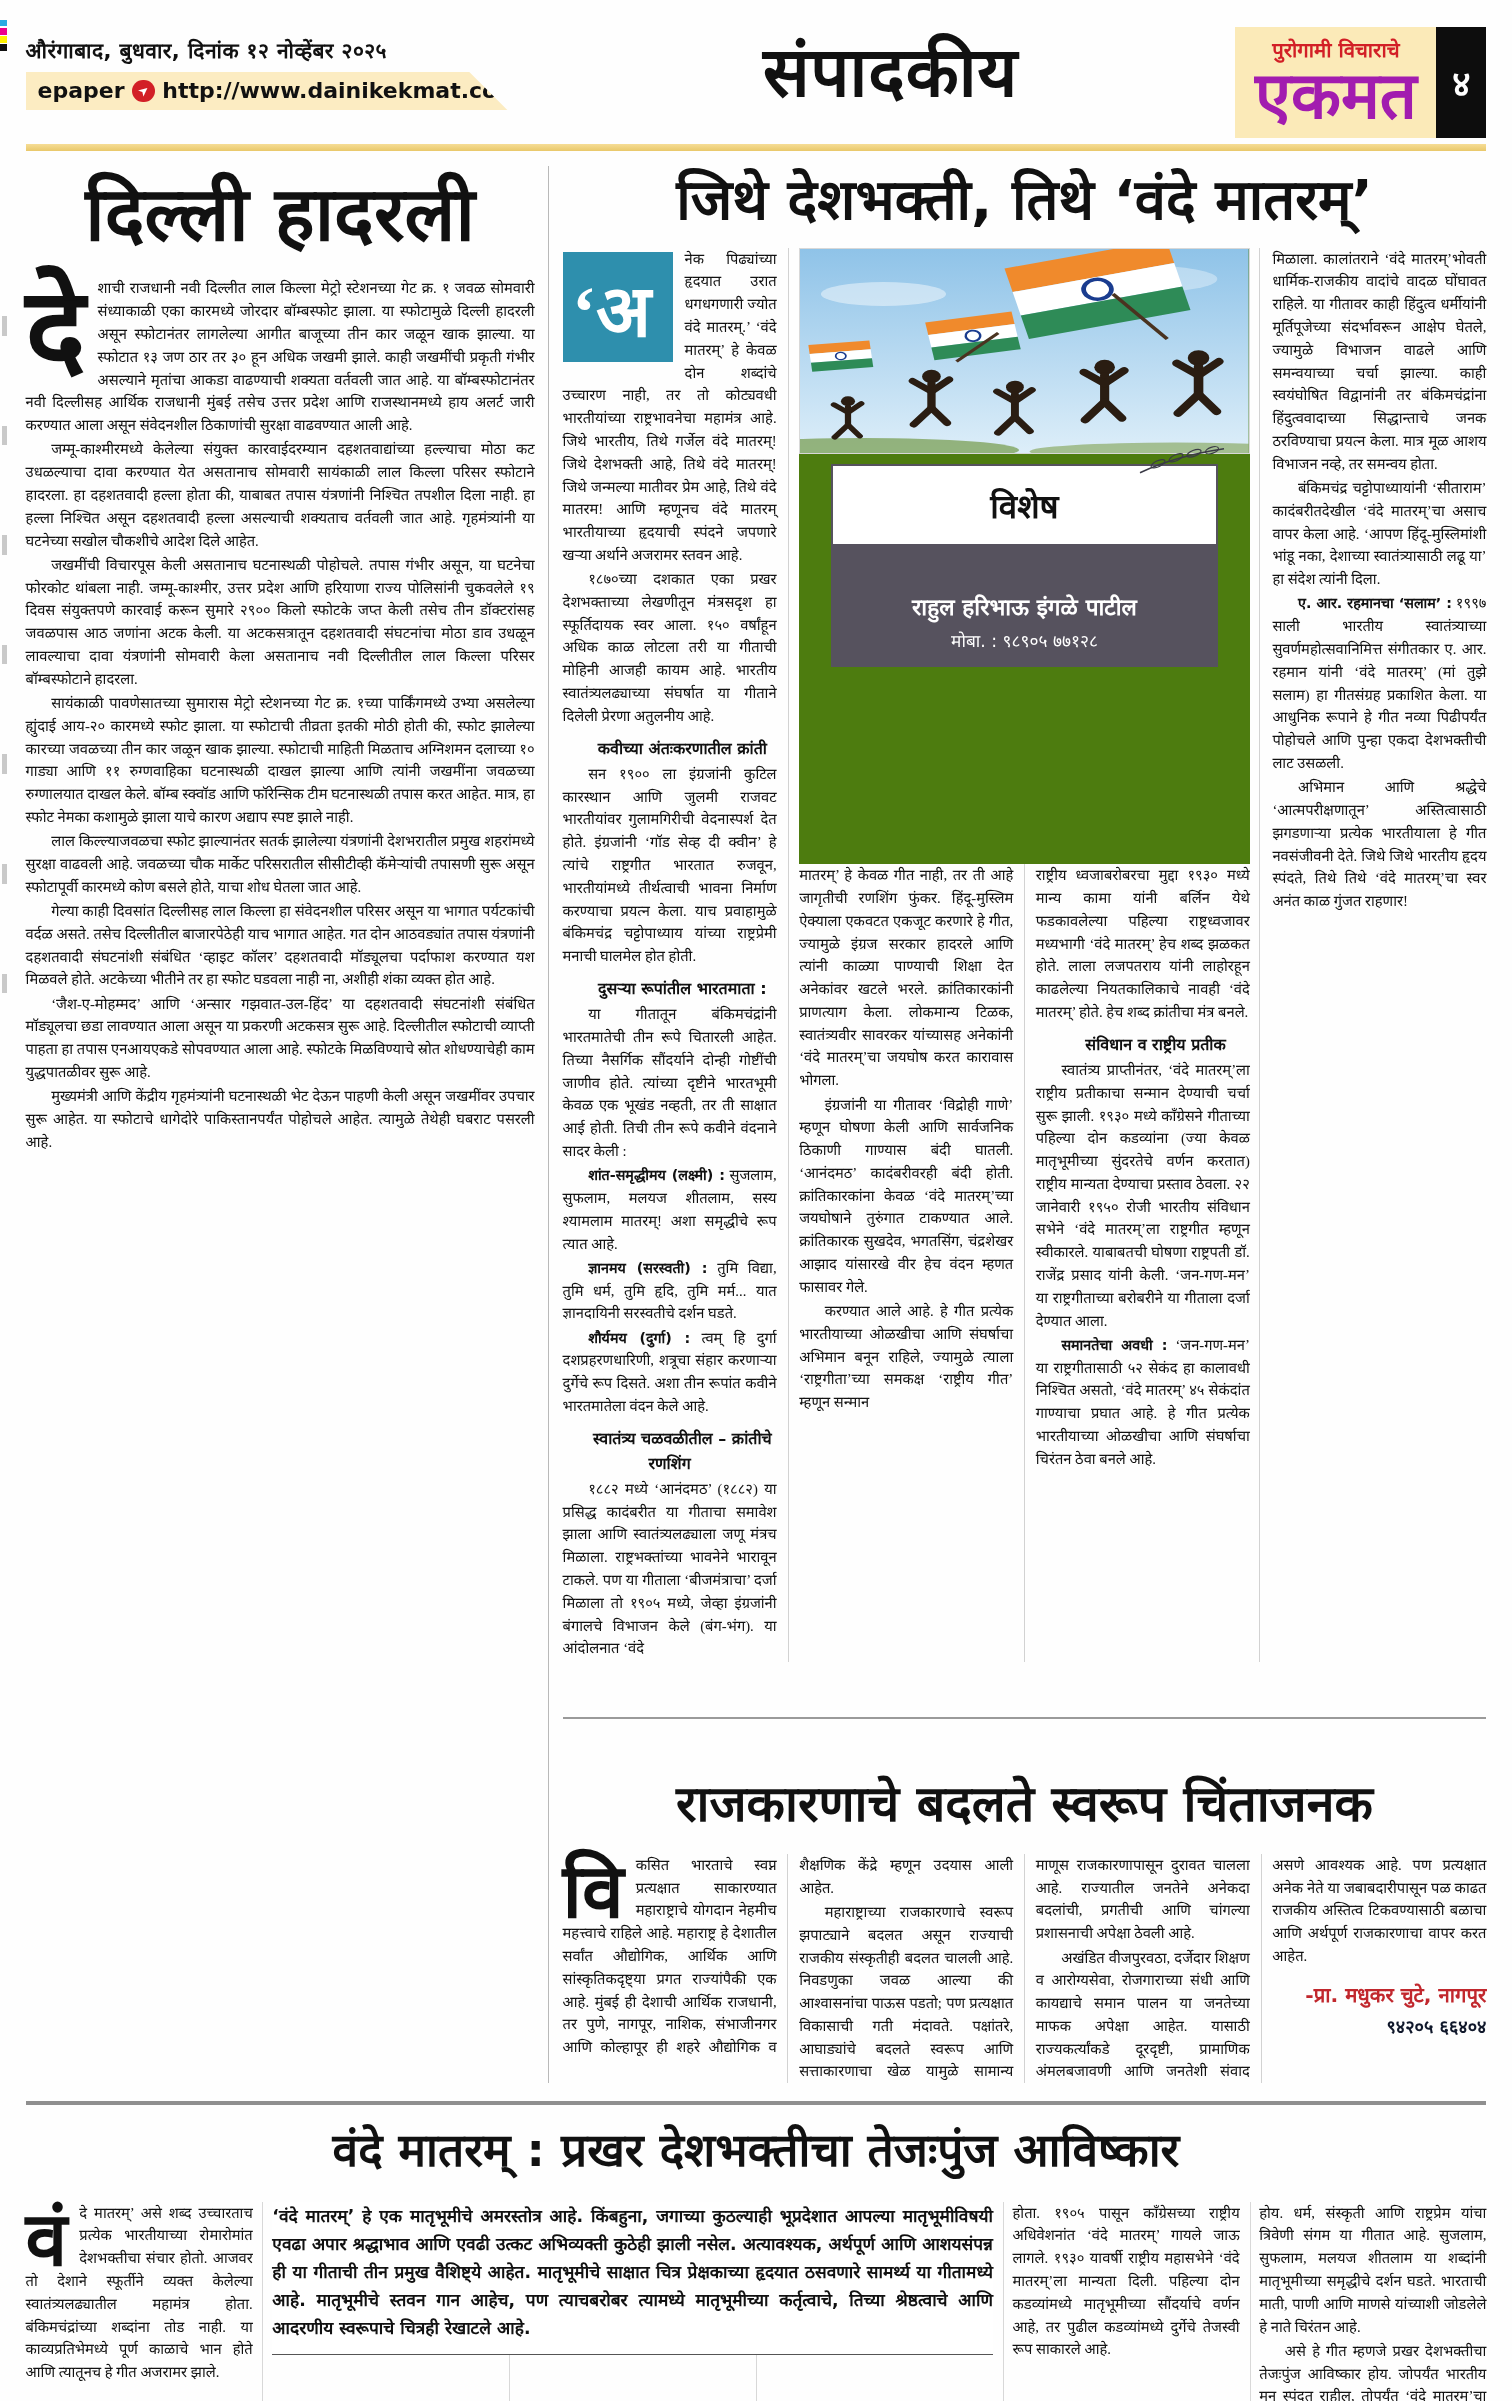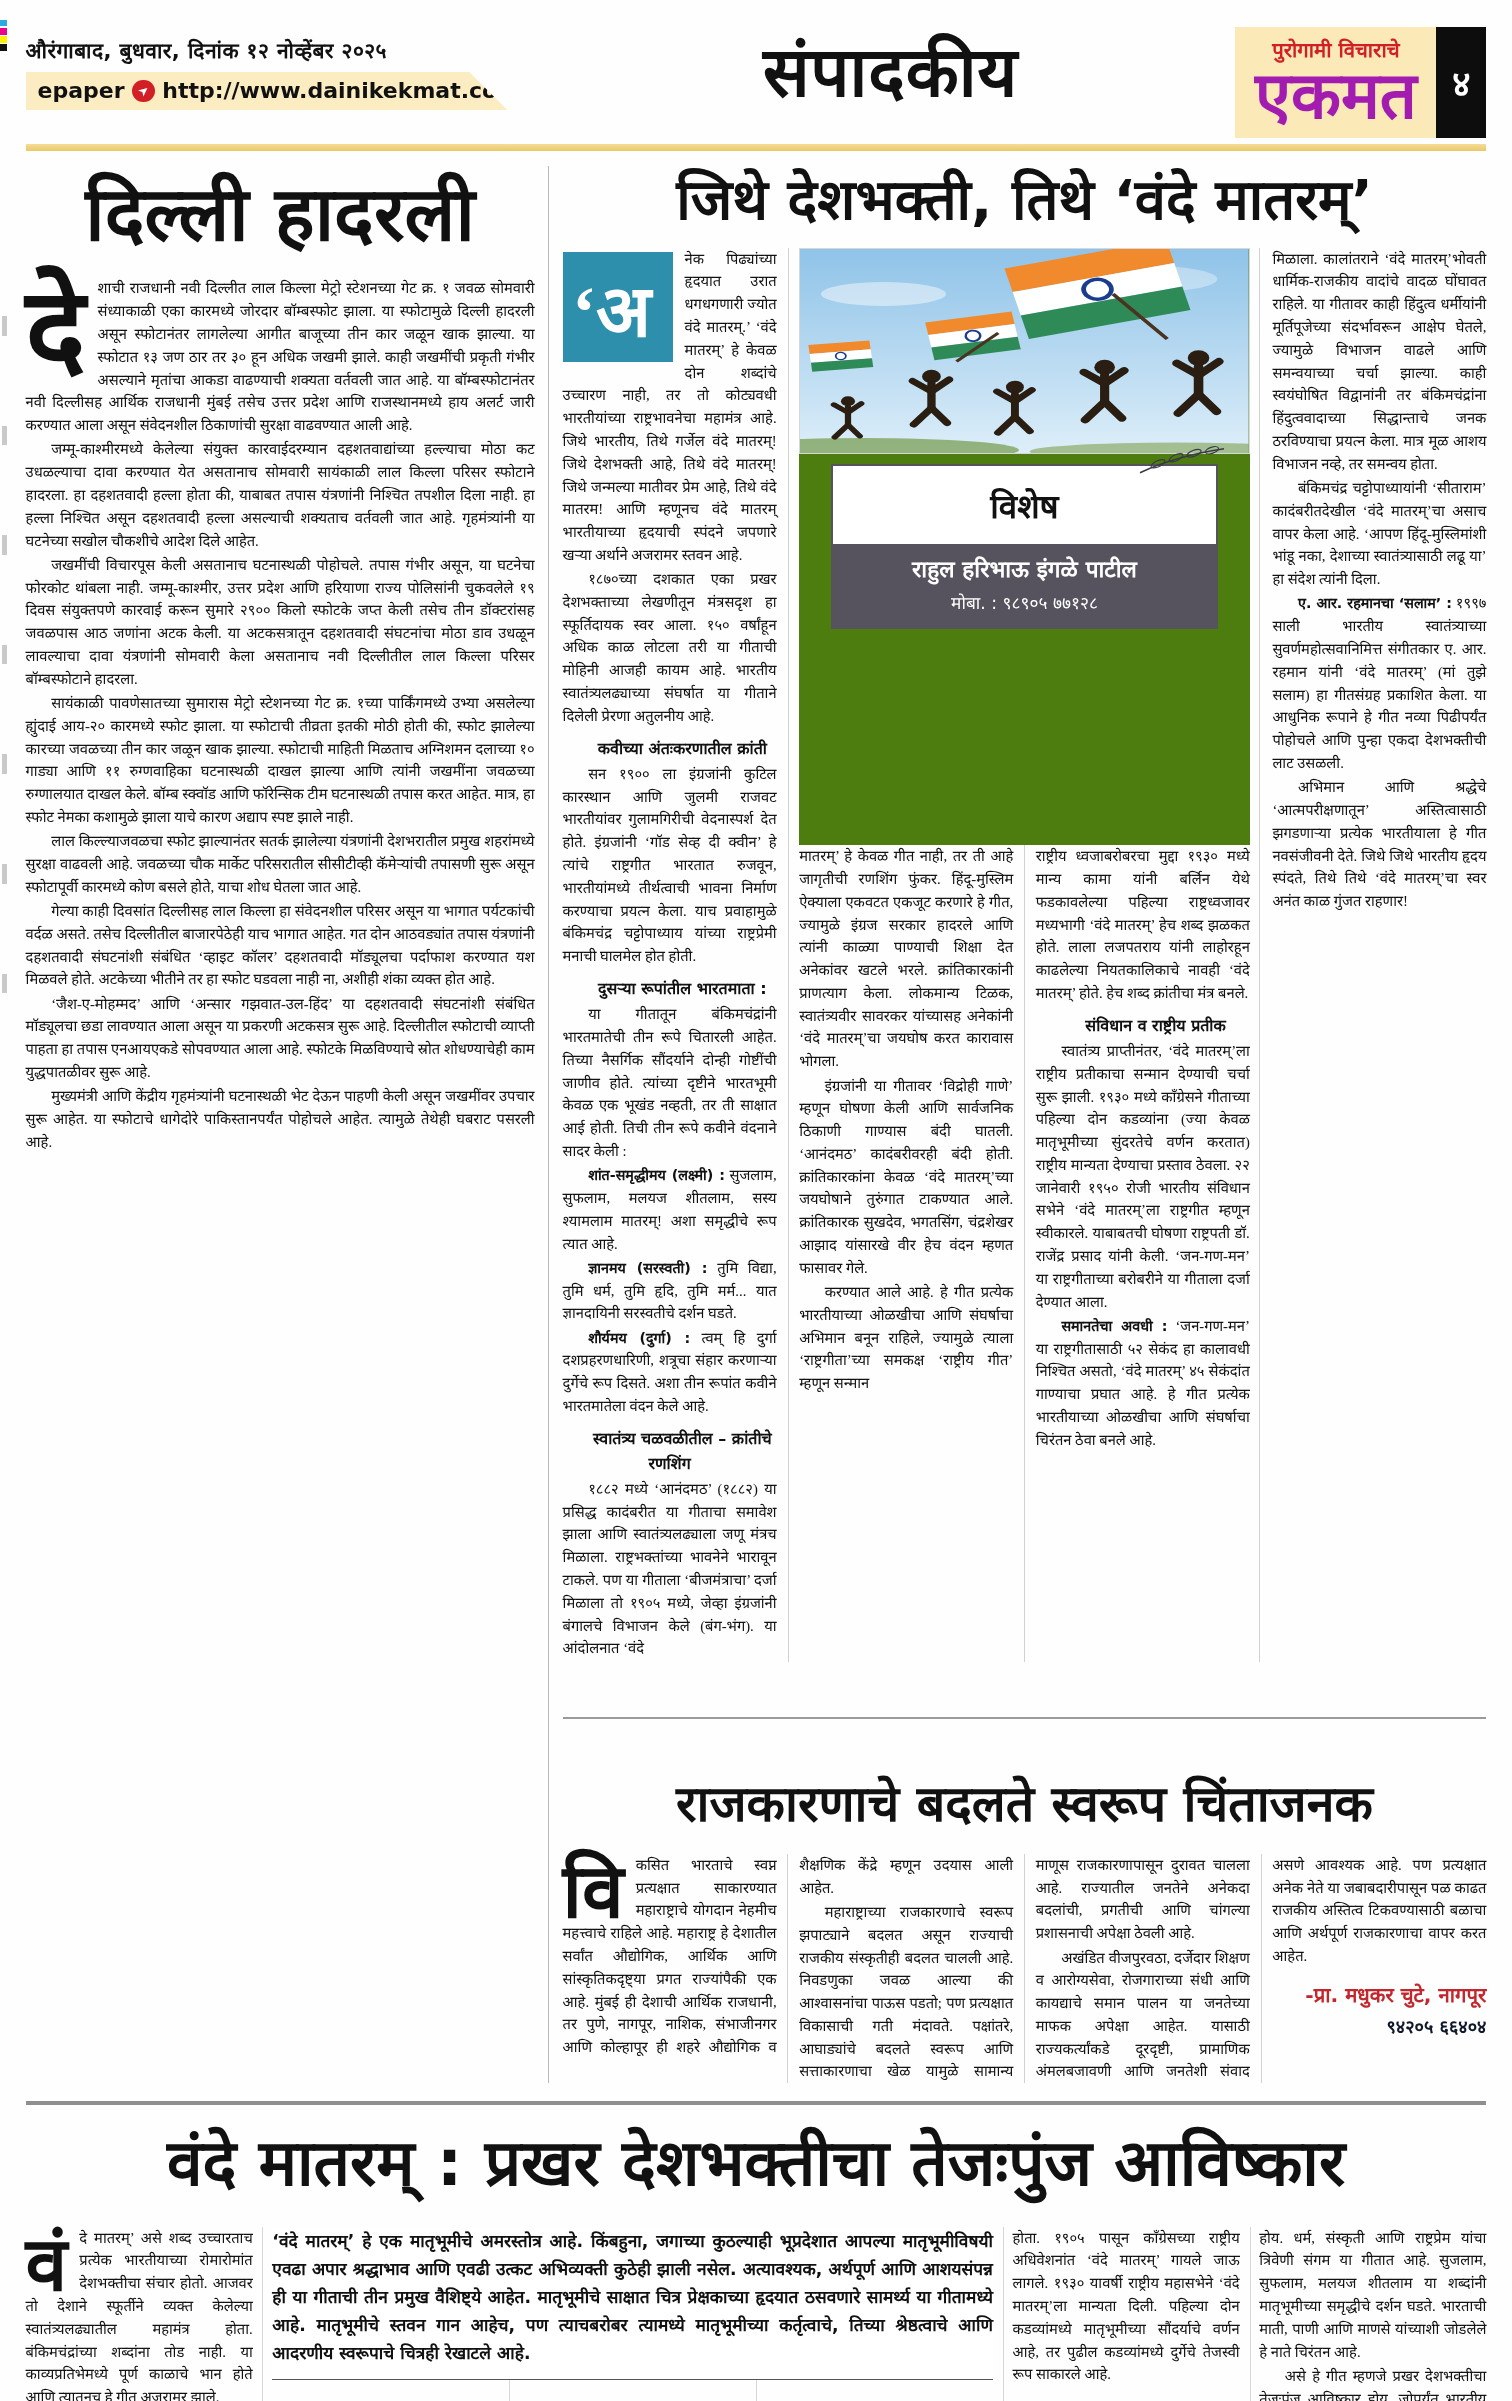--- a/index.html
+++ b/index.html
@@ -68,35 +68,35 @@
   .a2-c3 { grid-column:3; grid-row:2; position:relative; z-index:1; }
   .dc2 { float:left; width:110px; height:110px; background:#2e8fad; color:#fff; font-weight:700;
          font-size:72px; display:flex; align-items:center; justify-content:center; margin:4.5px 12px 3px 0; }
   .photo { height:206px; border:0.8px solid #d8d8d8; }
   .photo svg { width:100%; height:100%; display:block; }
 
   .authorbox { width:86%; margin:10.5px auto 0; border:2.3px solid #56525e; position:relative; background:#fff; }
   .authorbox .branch { position:absolute; top:-25.6px; right:-10.5px; }
   .ab-title { text-align:center; font-family:"DejaVu Sans",sans-serif; font-weight:800; font-size:33px; padding:15px 0 12px; }
   .ab-bar { background:#56525e; color:#fff; text-align:center; padding:7.5px 6px 10.5px; }
-  .ab-name { font-family:"DejaVu Sans",sans-serif; font-weight:800; font-size:22.6px; }
+  .ab-name { font-family:"DejaVu Sans",sans-serif; font-weight:800; font-size:22.6px;margin-top:38px; }
   .ab-phone { font-family:"DejaVu Sans",sans-serif; font-size:17.3px; margin-top:3px; }
 
   .hr-thin { height:2.3px; background:#9a9a9a; margin:21px 0 6px; }
   .hr-thick { height:3.8px; background:#8f8f8f; margin:18px 0 7.5px; }
 
   
   .a3 h1 { font-family:"DejaVu Sans",sans-serif; font-weight:900; font-size:50px; text-align:center; margin:9px 0 18px; }
   .a3-cols { column-count:4; column-gap:22.6px; column-rule:0.8px solid #d2d2d2; }
   .dc3 { font-size:75px; }
   .byline { text-align:right; color:#c1272d; font-family:"DejaVu Sans",sans-serif; font-weight:800; font-size:20.3px; margin-top:12px; text-indent:0; }
   .byphone { text-align:right; color:#0f172a; font-family:"DejaVu Sans",sans-serif; font-weight:700; font-size:18px; text-indent:0; }
 
   
-  .a4 h1 { font-family:"DejaVu Sans",sans-serif; font-weight:900; font-size:64px; text-align:center; margin:12px 0 22.6px; }
+  .a4 h1 { font-family:"DejaVu Sans",sans-serif; font-weight:900; font-size:46px; text-align:center; margin:12px 0 22.6px; }
   .a4-grid { display:grid; grid-template-columns:repeat(6,1fr); column-gap:19.6px; position:relative; }
   .a4-grid .colline { position:absolute; top:0; bottom:0; width:0.8px; background:#d8d8d8; z-index:0; }
   .a4-c1 { grid-column:1; grid-row:1/4; position:relative; z-index:1; }
   .a4-intro { grid-column:2/5; grid-row:1; position:relative; z-index:2; background:#fff;
               font-family:"DejaVu Sans",sans-serif; font-weight:700; font-size:17.3px; line-height:1.62; text-align:justify;
               border-bottom:1.5px solid #555; padding-bottom:12px; }
   .a4-c5 { grid-column:5; grid-row:1/4; position:relative; z-index:1; }
   .a4-c6 { grid-column:6; grid-row:1/4; position:relative; z-index:1; }
   .dc4 { font-size:75px; }
 </style>

